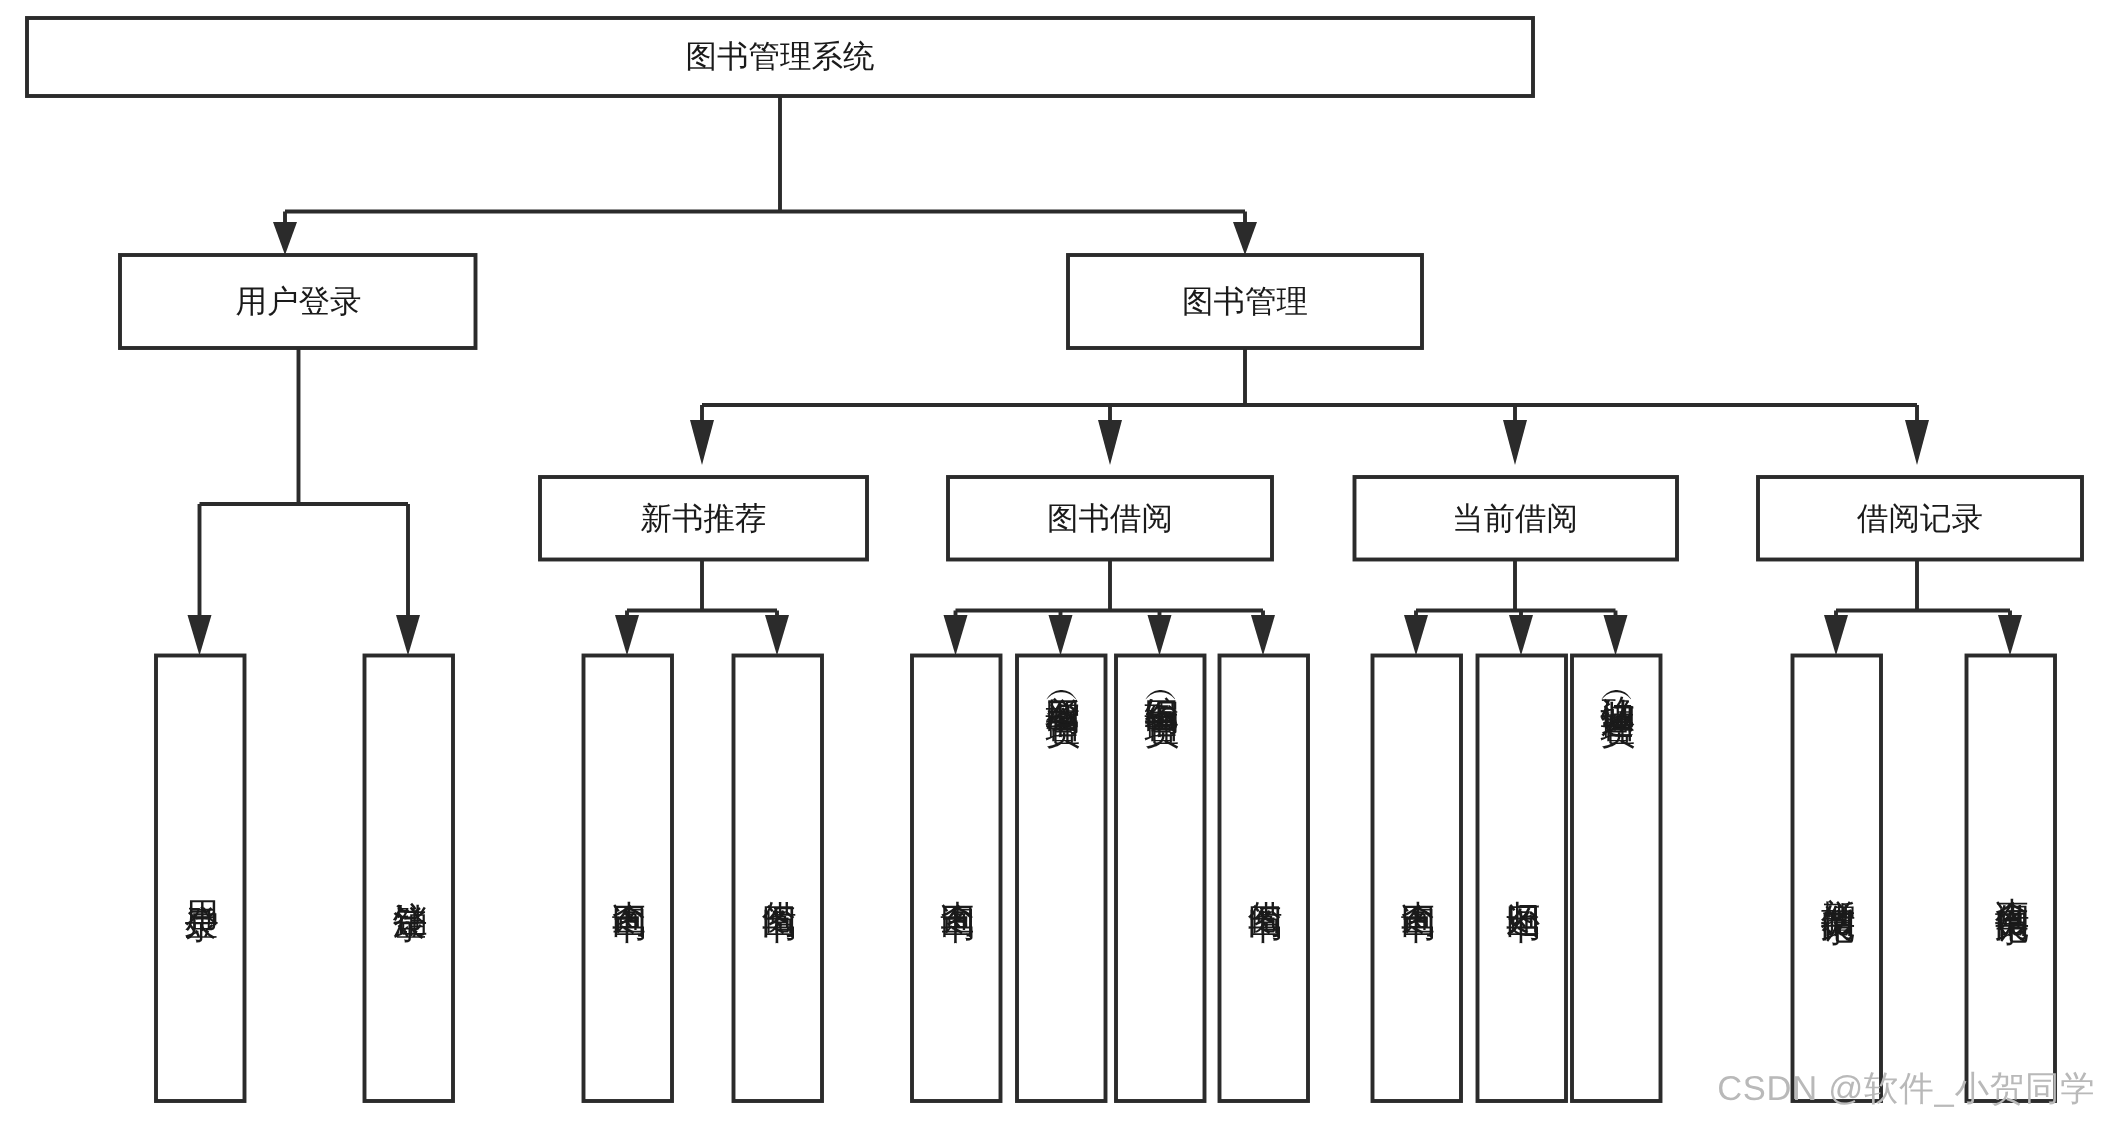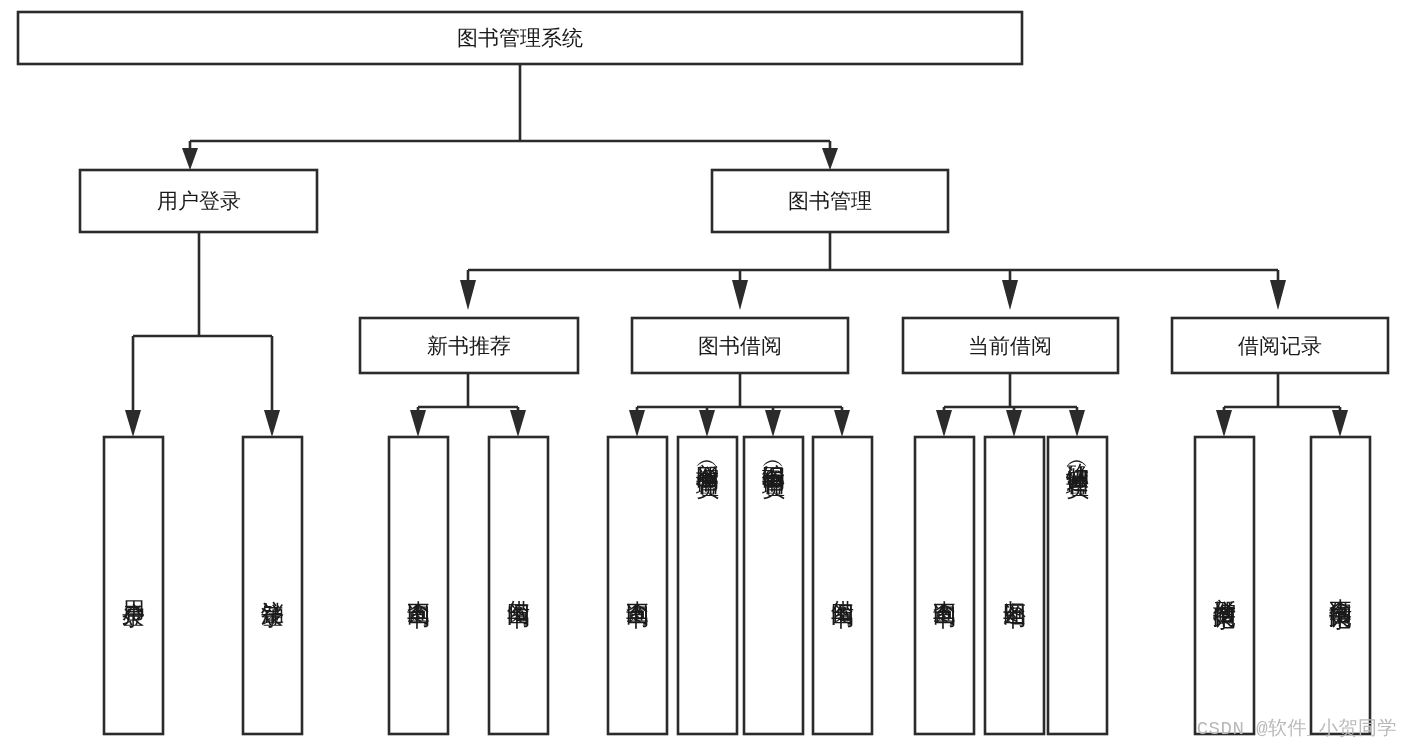--- a/index.html
+++ b/index.html
@@ -66,22 +66,22 @@
     white-space: nowrap;
     text-align: center;
   }
   .leaf-label.center {
     align-self: center;
   }
   .watermark {
     position: absolute;
     right: 8px;
     bottom: 6px;
-    font-family: Liberation Mono, monospace;
-    font-size: 19px;
+    font-family: Liberation Sans, sans-serif;
+    font-size: 23px;
     color: #b9b9b9;
     white-space: nowrap;
     letter-spacing: 0.5px;
   }
 </style>
 </head>
 <body>
 
 <div id="diagram-root">
 

